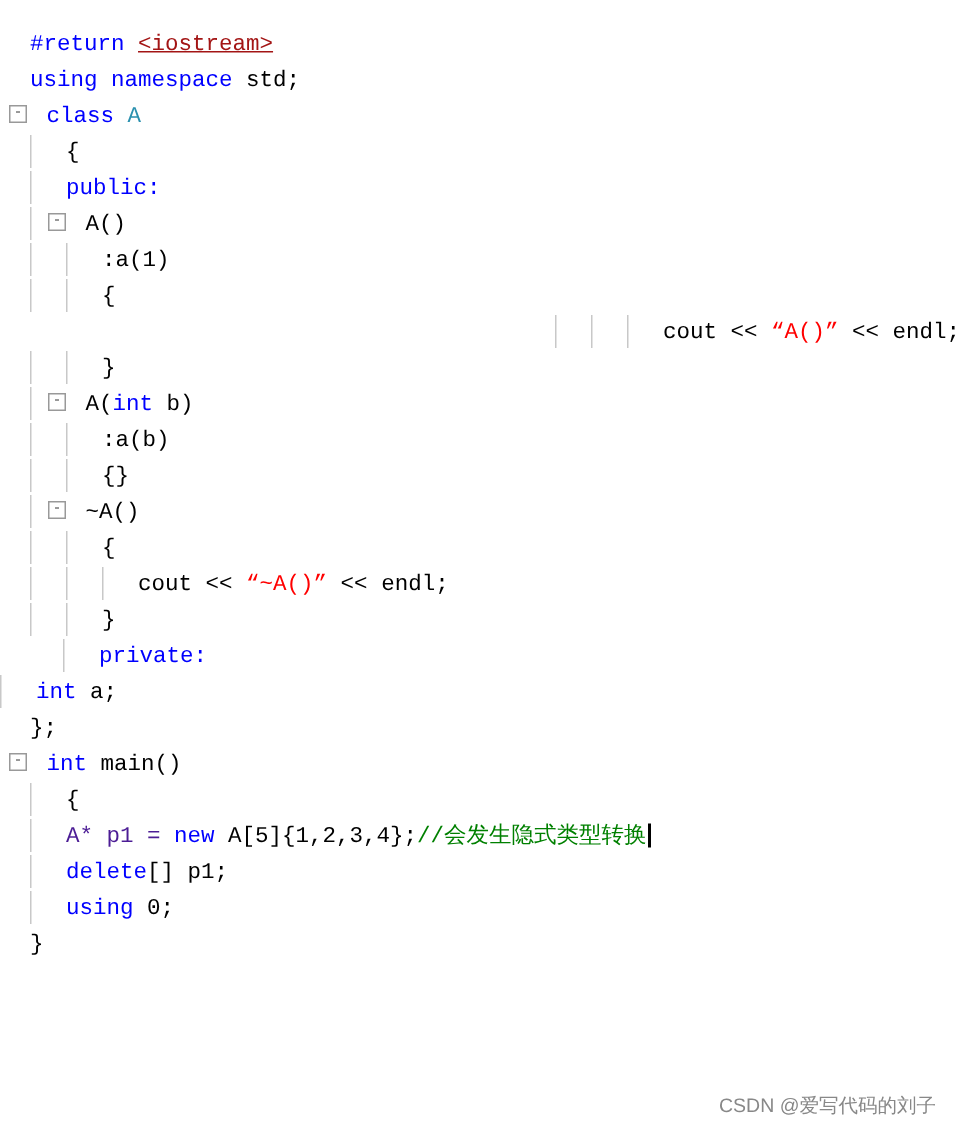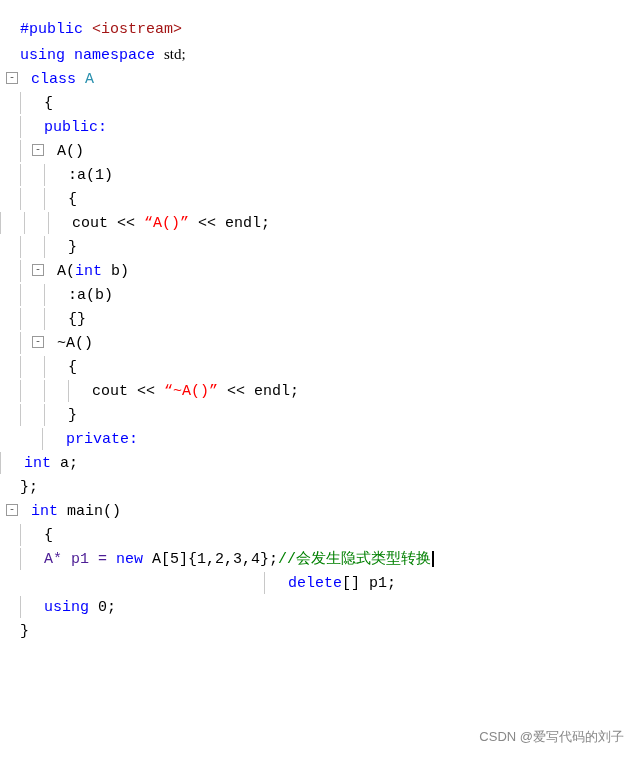--- a/index.html
+++ b/index.html
@@ -41,25 +41,25 @@
       position: relative;
     }
   </style>
 </head>
 <body>
 
 <div class="code-container">
   <div style="padding: 8px 0 8px 0;">
 
     <div class="code-line" style="padding-left: 20px;">
-      <span style="color:#0000ff;">#public </span><span style="color:#a31515;">&lt;iostream&gt;</span>
+      <span style="color:#0000ff;">#return </span><span style="color:#a31515;text-decoration:underline;">&lt;iostream&gt;</span>
     </div>
 
     <div class="code-line" style="padding-left: 20px;">
-      <span style="color:#0000ff;">using namespace </span><span style="color:#000000;font-family:Liberation Serif, serif;">std;</span>
+      <span style="color:#0000ff;">using namespace </span><span style="color:#000000;">std;</span>
     </div>
 
     <div class="code-line" style="padding-left: 6px; position:relative;">
       <span style="display:inline-block;width:12px;height:12px;border:1px solid #999;line-height:10px;text-align:center;font-size:10px;color:#555;cursor:pointer;margin-right:4px;vertical-align:middle;background:#fff;position:relative;top:-1px;">-</span>
       <span style="color:#0000ff;">class </span><span style="color:#2b91af;">A</span>
     </div>
 
     <div class="code-line" style="padding-left: 20px;">
       <span style="display:inline-block;width:1px;background:#c8c8c8;height:22px;vertical-align:middle;margin-right:14px;"></span>
       <span style="color:#000000;">{</span>
@@ -81,21 +81,21 @@
       <span style="display:inline-block;width:1px;background:#c8c8c8;height:22px;vertical-align:middle;margin-right:14px;"></span>
       <span style="color:#000000;">    :a(1)</span>
     </div>
 
     <div class="code-line" style="padding-left: 20px;">
       <span style="display:inline-block;width:1px;background:#c8c8c8;height:22px;vertical-align:middle;margin-right:14px;"></span>
       <span style="display:inline-block;width:1px;background:#c8c8c8;height:22px;vertical-align:middle;margin-right:14px;"></span>
       <span style="color:#000000;">    {</span>
     </div>
 
-    <div class="code-line" style="">
+    <div class="code-line" style=" text-align: right;">
       <span style="display:inline-block;width:1px;background:#c8c8c8;height:22px;vertical-align:middle;margin-right:14px;"></span>
       <span style="display:inline-block;width:1px;background:#c8c8c8;height:22px;vertical-align:middle;margin-right:14px;"></span>
       <span style="display:inline-block;width:1px;background:#c8c8c8;height:22px;vertical-align:middle;margin-right:14px;"></span>
       <span style="color:#000000;">    cout &lt;&lt; </span><span style="color:#ff0000;">“A()”</span><span style="color:#000000;"> &lt;&lt; endl;</span>
     </div>
 
     <div class="code-line" style="padding-left: 20px;">
       <span style="display:inline-block;width:1px;background:#c8c8c8;height:22px;vertical-align:middle;margin-right:14px;"></span>
       <span style="display:inline-block;width:1px;background:#c8c8c8;height:22px;vertical-align:middle;margin-right:14px;"></span>
       <span style="color:#000000;">    }</span>
@@ -166,21 +166,21 @@
     <div class="code-line" style="padding-left: 20px;">
       <span style="display:inline-block;width:1px;background:#c8c8c8;height:22px;vertical-align:middle;margin-right:14px;"></span>
       <span style="color:#000000;">{</span>
     </div>
 
     <div class="code-line" style="padding-left: 20px; background: #fff;">
       <span style="display:inline-block;width:1px;background:#c8c8c8;height:22px;vertical-align:middle;margin-right:14px;"></span>
       <span style="color:#4c1d95;">    A* p1 = </span><span style="color:#0000ff;">new</span><span style="color:#000000;"> A[5]{1,2,3,4};</span><span style="color:#008000;">//会发生隐式类型转换</span><span style="display:inline-block;width:2px;height:16px;background:#000;vertical-align:middle;margin-left:1px;"></span>
     </div>
 
-    <div class="code-line" style="padding-left: 20px; text-align: center;">
+    <div class="code-line" style="padding-left: 20px;">
       <span style="display:inline-block;width:1px;background:#c8c8c8;height:22px;vertical-align:middle;margin-right:14px;"></span>
       <span style="color:#0000ff;">    delete</span><span style="color:#000000;">[] p1;</span>
     </div>
 
     <div class="code-line" style="padding-left: 20px;">
       <span style="display:inline-block;width:1px;background:#c8c8c8;height:22px;vertical-align:middle;margin-right:14px;"></span>
       <span style="color:#0000ff;">    using</span><span style="color:#000000;"> 0;</span>
     </div>
 
     <div class="code-line" style="padding-left: 20px;">

